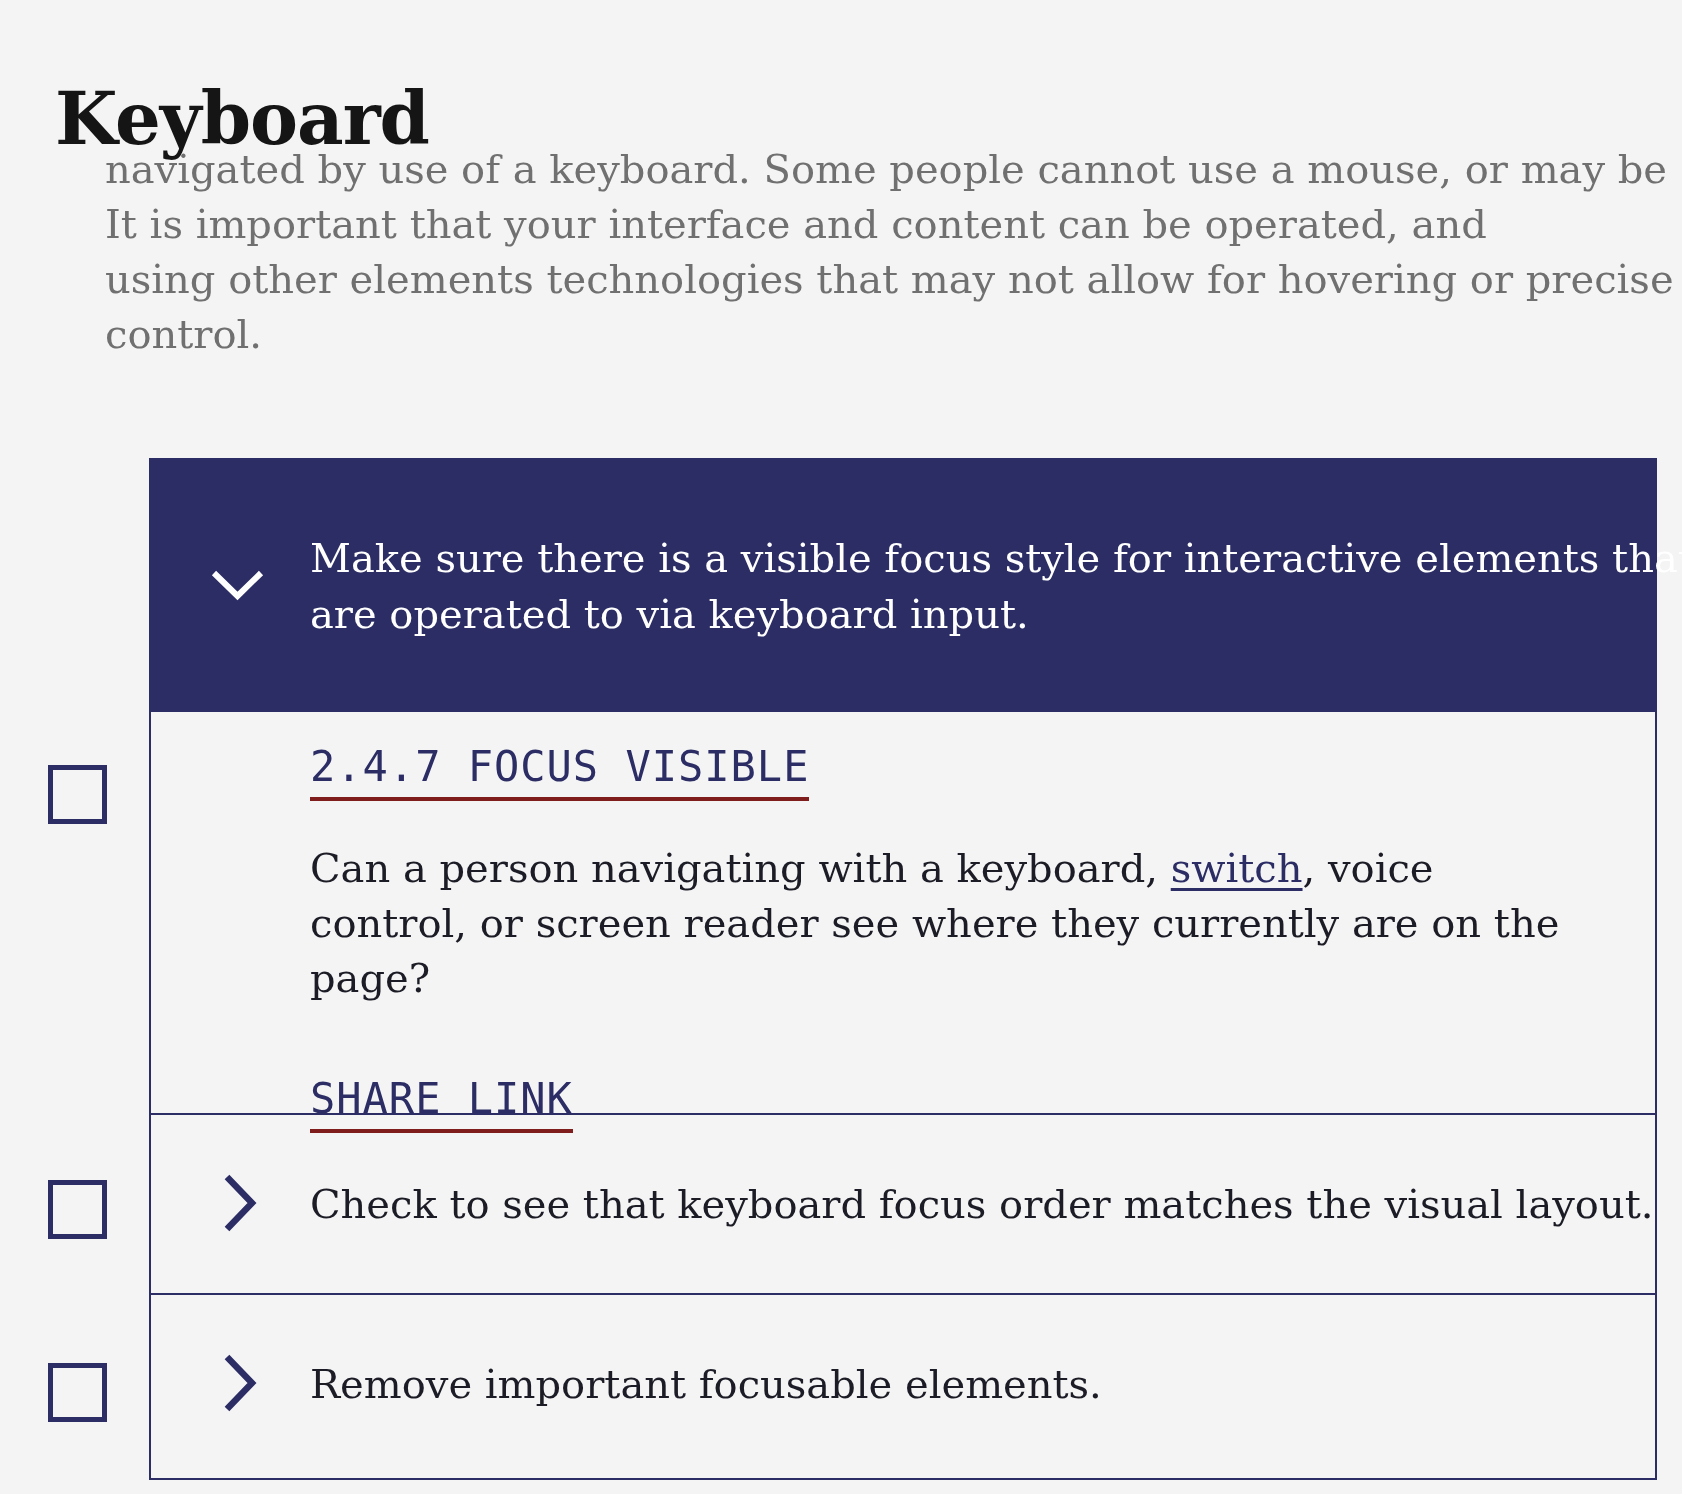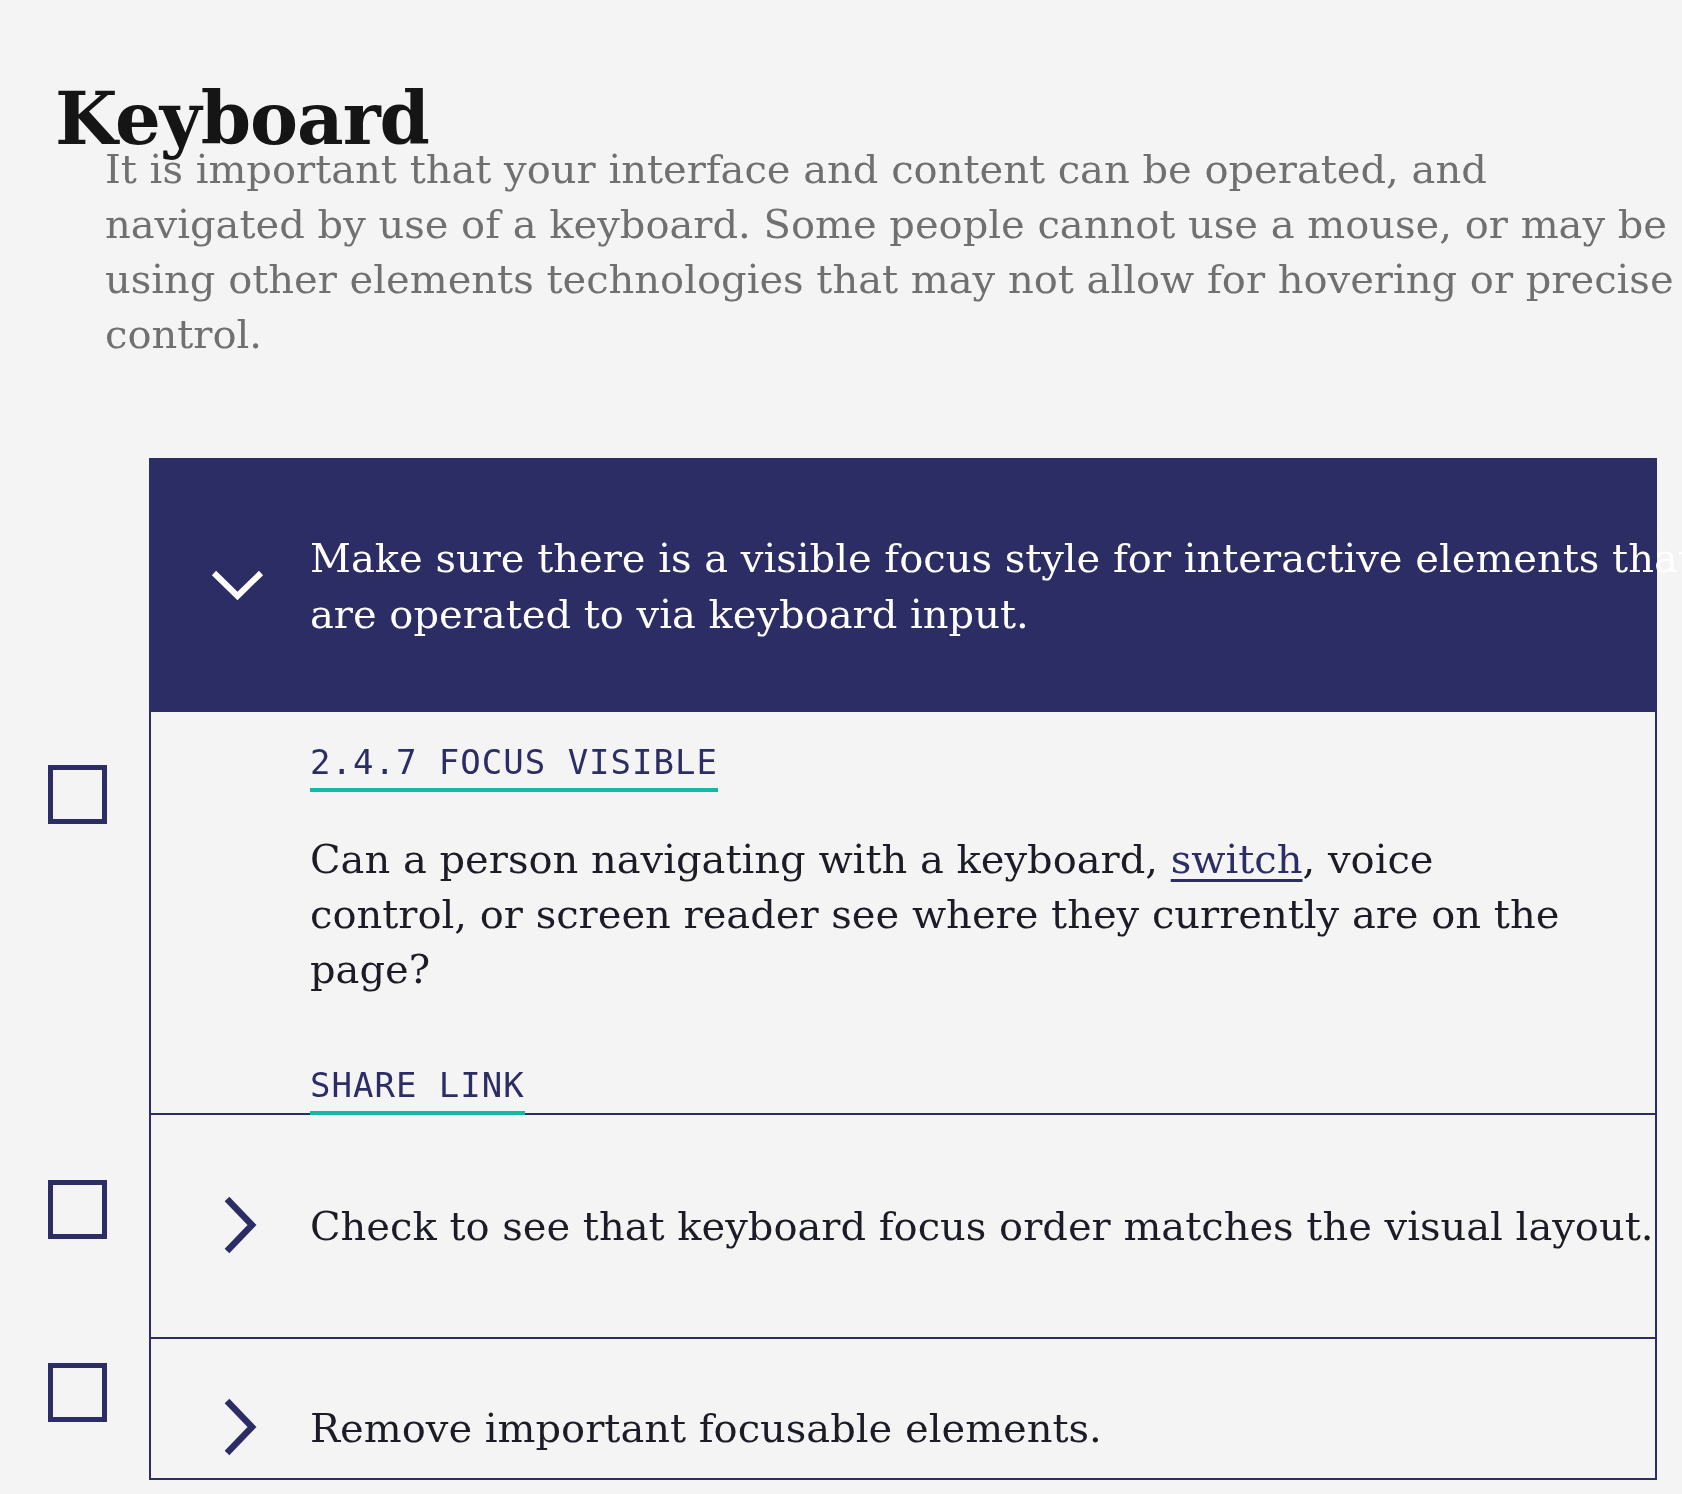--- a/index.html
+++ b/index.html
@@ -70,25 +70,25 @@
 
   .panel {
     height: 403px;
     border-bottom: 2px solid #2b2d64;
     padding: 30px 60px 0 159px;
   }
 
   .mono-link {
     display: inline-block;
     font-family: "DejaVu Sans Mono", monospace;
-    font-size: 34px;
+    font-size: 42px;
     letter-spacing: 1px;
     color: #2b2d64;
     text-decoration: none;
-    border-bottom: 4px solid #14b8a6;
+    border-bottom: 4px solid #7f1d1d;
     padding-bottom: 6px;
     cursor: pointer;
   }
 
   .question {
     max-width: 1345px;
     font-size: 40px;
     line-height: 55px;
     color: #1c1c26;
   }
@@ -105,21 +105,21 @@
     display: flex;
     align-items: center;
     width: 100%;
     padding: 0 40px 0 72px;
     background: transparent;
     border: none;
     cursor: pointer;
     text-align: left;
     font-family: "DejaVu Serif", serif;
   }
-  .row-2 { height: 224px; border-bottom: 2px solid #2b2d64; }
+  .row-2 { height: 180px; border-bottom: 2px solid #2b2d64; }
   .row-3 { height: 178px; }
   .row .chev { flex: 0 0 auto; margin-right: 53px; }
   .row-label {
     font-size: 40px;
     color: #1c1c26;
     white-space: nowrap;
   }
 
   
   .checkbox {
@@ -139,22 +139,22 @@
   .cb-3 { top: 1363px; }
 </style>
 </head>
 <body>
 
 <div class="page">
 
   <h2 class="page-title">Keyboard</h2>
 
   <div class="intro">
+    <div class="line">navigated by use of a keyboard. Some people cannot use a mouse, or may be</div>
     <div class="line">It is important that your interface and content can be operated, and</div>
-    <div class="line">navigated by use of a keyboard. Some people cannot use a mouse, or may be</div>
     <div class="line">using other elements technologies that may not allow for hovering or precise</div>
     <div class="line">control.</div>
   </div>
 
   <input type="checkbox" class="checkbox cb-1" style="">
   <input type="checkbox" class="checkbox cb-2" style="">
   <input type="checkbox" class="checkbox cb-3" style="">
 
   <div class="card">
 

